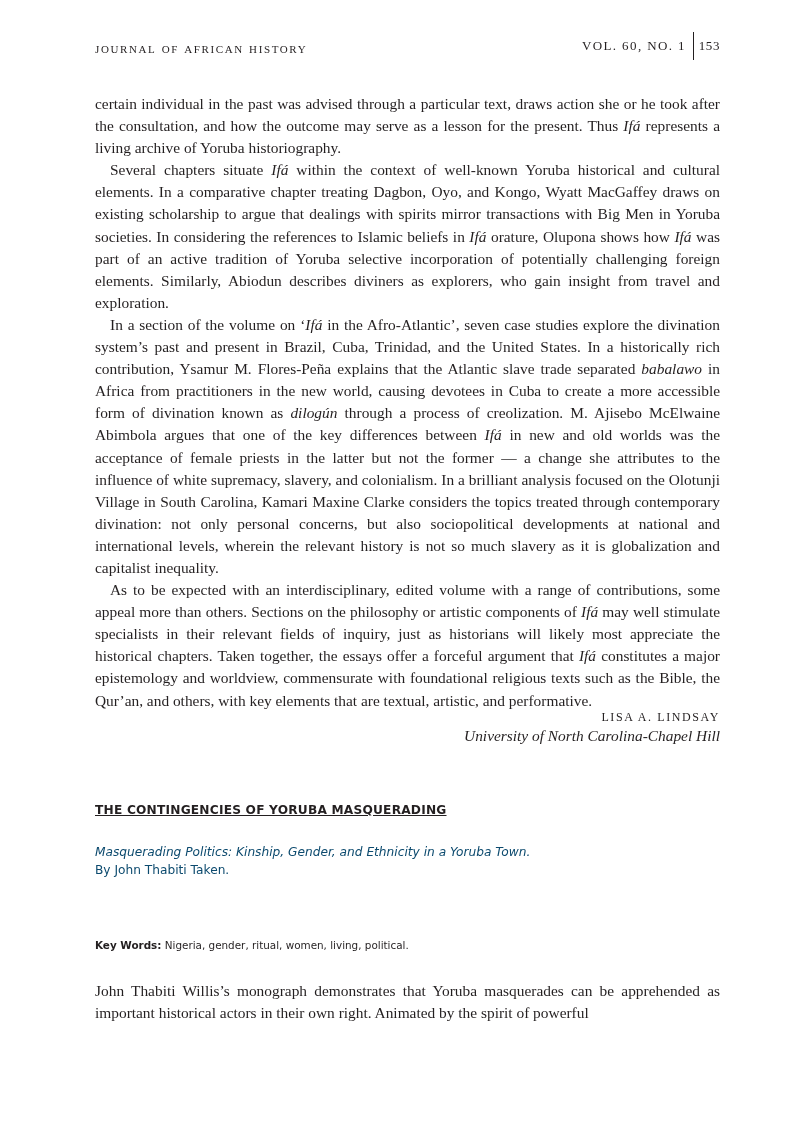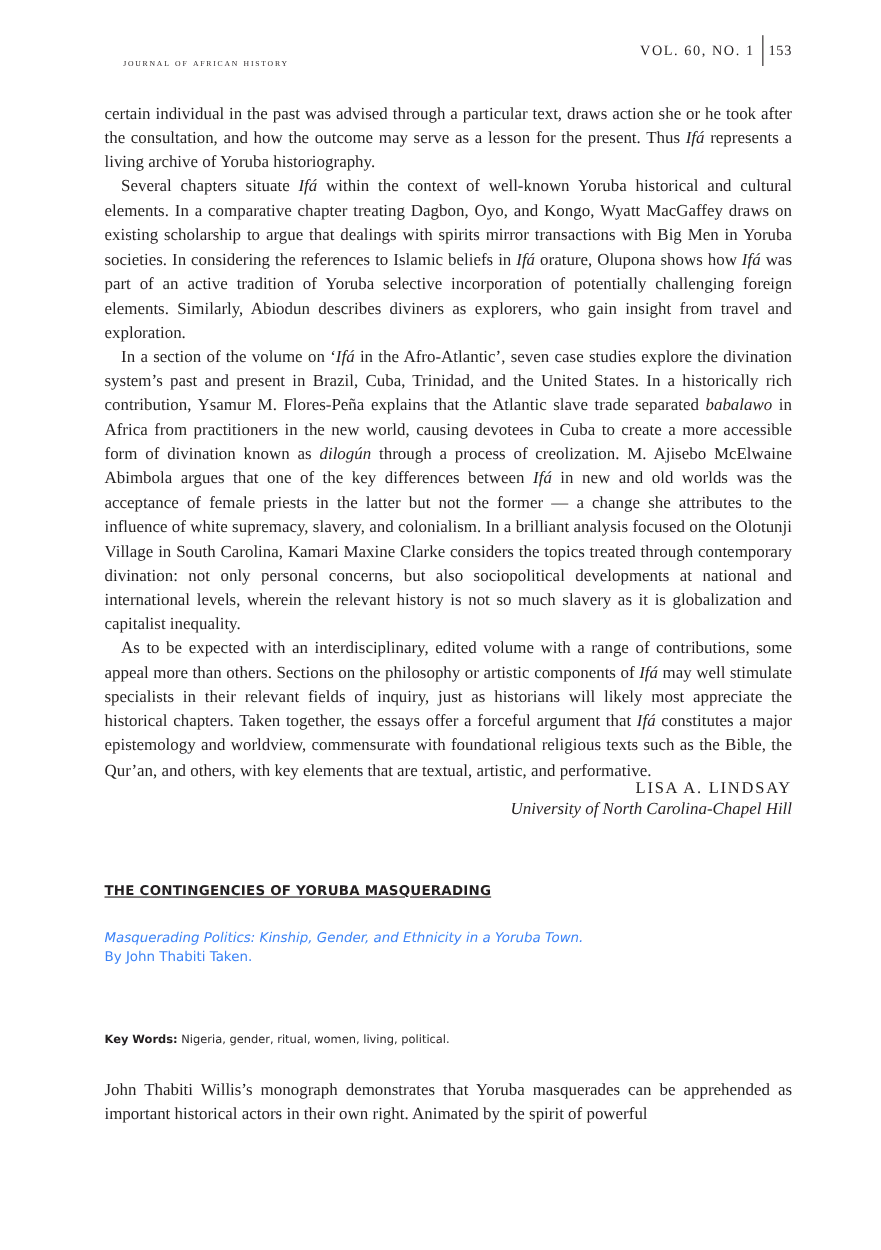--- a/index.html
+++ b/index.html
@@ -5,24 +5,23 @@
   html, body { margin: 0; padding: 0; background: #ffffff; }
   body {
     width: 801px; height: 1136px; position: relative; overflow: hidden;
     font-family: "Liberation Serif", "DejaVu Serif", serif;
     color: #231f20;
   }
   .header {
     position: absolute; top: 38px; left: 95px; width: 625px; height: 20px;
   }
   .header .journal {
-    position: absolute; left: 17px; top: 2px;
-    font-size: 10px; letter-spacing: 1.6px; text-transform: lowercase;
+    position: absolute; left: 0; top: 2px;
+    font-size: 15px; letter-spacing: 1.6px; text-transform: lowercase;
     font-variant: small-caps;
-    margin-top: 12px;
   }
   .header .vol {
     position: absolute; right: 34px; top: 0px;
     font-size: 13px; letter-spacing: 1.4px;
   }
   .header .divider {
     position: absolute; right: 26px; top: -6px; width: 1px; height: 28px; background: #231f20;
   }
   .header .pagenum {
     position: absolute; right: 0; top: 0px; font-size: 13px; letter-spacing: 0.6px;
@@ -30,33 +29,33 @@
   .body-text {
     position: absolute; left: 95px; top: 93px; width: 625px;
     font-size: 15.4px; line-height: 22.1px; text-align: justify;
   }
   .body-text p { margin: 0; }
   .body-text p.indent { text-indent: 15px; }
   .signature {
     position: absolute; left: 95px; top: 709px; width: 625px; text-align: right;
   }
   .signature .author {
-    font-size: 15px; letter-spacing: 1.6px; line-height: 16px;
+    font-size: 12px; letter-spacing: 1.6px; line-height: 16px;
   }
   .signature .affil {
     font-style: italic; font-size: 15.4px; line-height: 22px;
   }
   .review2 { position: absolute; left: 95px; top: 803px; width: 625px; text-decoration: underline; }
   .review2 .title {
     font-family: "DejaVu Sans", "Liberation Sans", sans-serif;
     font-weight: bold; font-size: 12.2px; letter-spacing: 0.2px;
   }
   .biblio {
     position: absolute; left: 95px; top: 843px; width: 625px;
-    font-family: "DejaVu Sans", "Liberation Sans", sans-serif; color: #3b82f6;
+    font-family: "DejaVu Sans", "Liberation Sans", sans-serif; color: #0c4a6e;
   }
   .biblio .booktitle { font-size: 12.2px; font-style: italic; line-height: 18px; }
   .biblio .byline { font-size: 12.2px; line-height: 19px; }
   .biblio .pub { font-size: 10.2px; line-height: 18px; }
   .keywords {
     position: absolute; left: 95px; top: 939px; width: 625px;
     font-family: "DejaVu Sans", "Liberation Sans", sans-serif; font-size: 10.4px;
   }
   .keywords .kwlabel { font-weight: bold; }
   .body2 {

